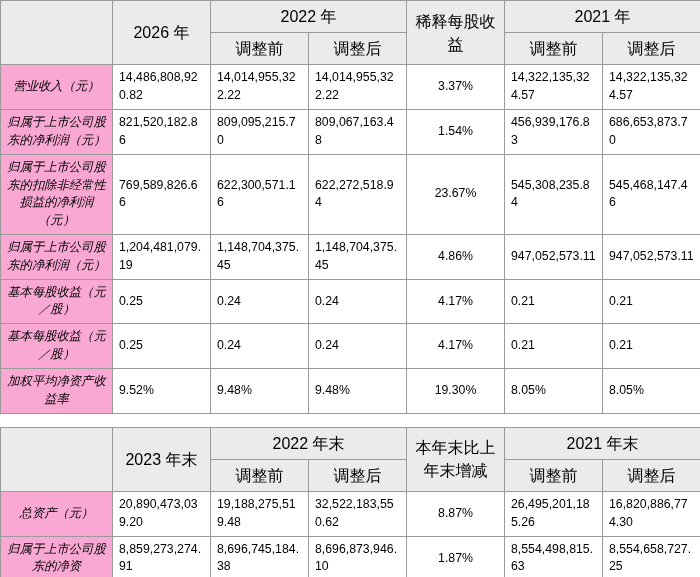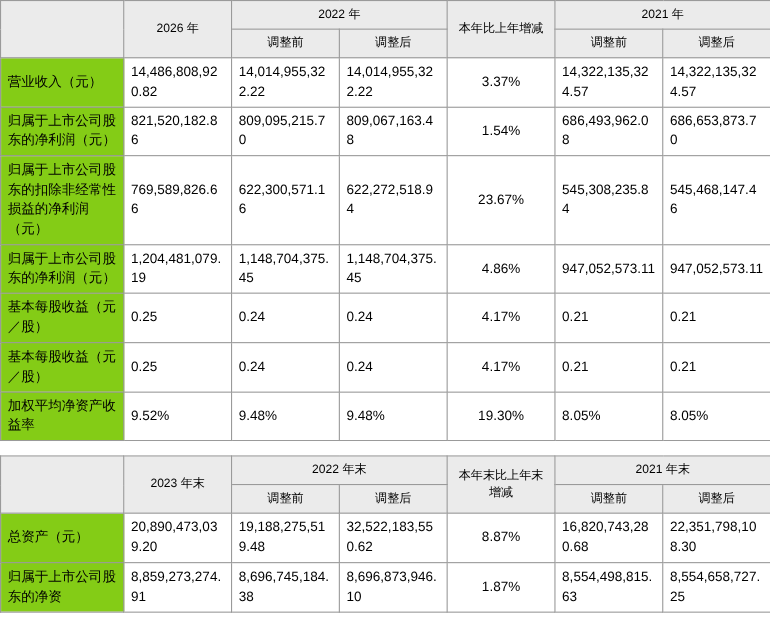--- a/index.html
+++ b/index.html
@@ -36,28 +36,29 @@
   col.c1 { width: 98px; }
   col.c2 { width: 98px; }
   col.c3 { width: 98px; }
   col.c4 { width: 98px; }
   col.c5 { width: 98px; }
   col.c6 { width: 98px; }
 
   .hdr {
     background: #ebebeb;
     text-align: center;
-    font-size: 11px;
+    font-size: 16px;
   }
   .hdr-blank {
     background: #ebebeb;
   }
   .rowlabel {
-    background: #84cc16;
-    text-align: left;
+    background: #f9a8d4;
+    text-align: center;
+    font-style: italic;
   }
   .num {
     text-align: left;
     margin-left: 16px;
   }
   .pct {
     text-align: center;
   }
   .h-top { height: 26px; }
   .h-sub { height: 26px; padding-left: 47px; }
@@ -79,21 +80,21 @@
         <col class="c3">
         <col class="c4">
         <col class="c5">
         <col class="c6">
     </colgroup>
     <tbody>
       <tr class="h-top">
         <td class="hdr-blank" rowspan="2"></td>
         <td class="hdr" rowspan="2">2026 年</td>
         <td class="hdr" colspan="2">2022 年</td>
-        <td class="hdr" rowspan="2">本年比上年增减</td>
+        <td class="hdr" rowspan="2">稀释每股收益</td>
         <td class="hdr" colspan="2">2021 年</td>
       </tr>
       <tr class="h-sub">
         <td class="hdr">调整前</td>
         <td class="hdr">调整后</td>
         <td class="hdr">调整前</td>
         <td class="hdr">调整后</td>
       </tr>
 
       <tr>
@@ -105,21 +106,21 @@
         <td class="num">14,322,135,324.57</td>
         <td class="num">14,322,135,324.57</td>
       </tr>
 
       <tr>
         <td class="rowlabel">归属于上市公司股东的净利润（元）</td>
         <td class="num">821,520,182.86</td>
         <td class="num">809,095,215.70</td>
         <td class="num">809,067,163.48</td>
         <td class="pct">1.54%</td>
-        <td class="num">686,493,962.08</td>
+        <td class="num">456,939,176.83</td>
         <td class="num">686,653,873.70</td>
       </tr>
 
       <tr>
         <td class="rowlabel">归属于上市公司股东的扣除非经常性损益的净利润（元）</td>
         <td class="num">769,589,826.66</td>
         <td class="num">622,300,571.16</td>
         <td class="num">622,272,518.94</td>
         <td class="pct">23.67%</td>
         <td class="num">545,308,235.84</td>
@@ -194,22 +195,22 @@
         <td class="hdr">调整前</td>
         <td class="hdr">调整后</td>
       </tr>
 
       <tr>
         <td class="rowlabel">总资产（元）</td>
         <td class="num">20,890,473,039.20</td>
         <td class="num">19,188,275,519.48</td>
         <td class="num">32,522,183,550.62</td>
         <td class="pct">8.87%</td>
-        <td class="num">16,820,743,280.68</td>
-        <td class="num">22,351,798,108.30</td>
+        <td class="num">26,495,201,185.26</td>
+        <td class="num">16,820,886,774.30</td>
       </tr>
 
       <tr>
         <td class="rowlabel">归属于上市公司股东的净资</td>
         <td class="num">8,859,273,274.91</td>
         <td class="num">8,696,745,184.38</td>
         <td class="num">8,696,873,946.10</td>
         <td class="pct">1.87%</td>
         <td class="num">8,554,498,815.63</td>
         <td class="num">8,554,658,727.25</td>

